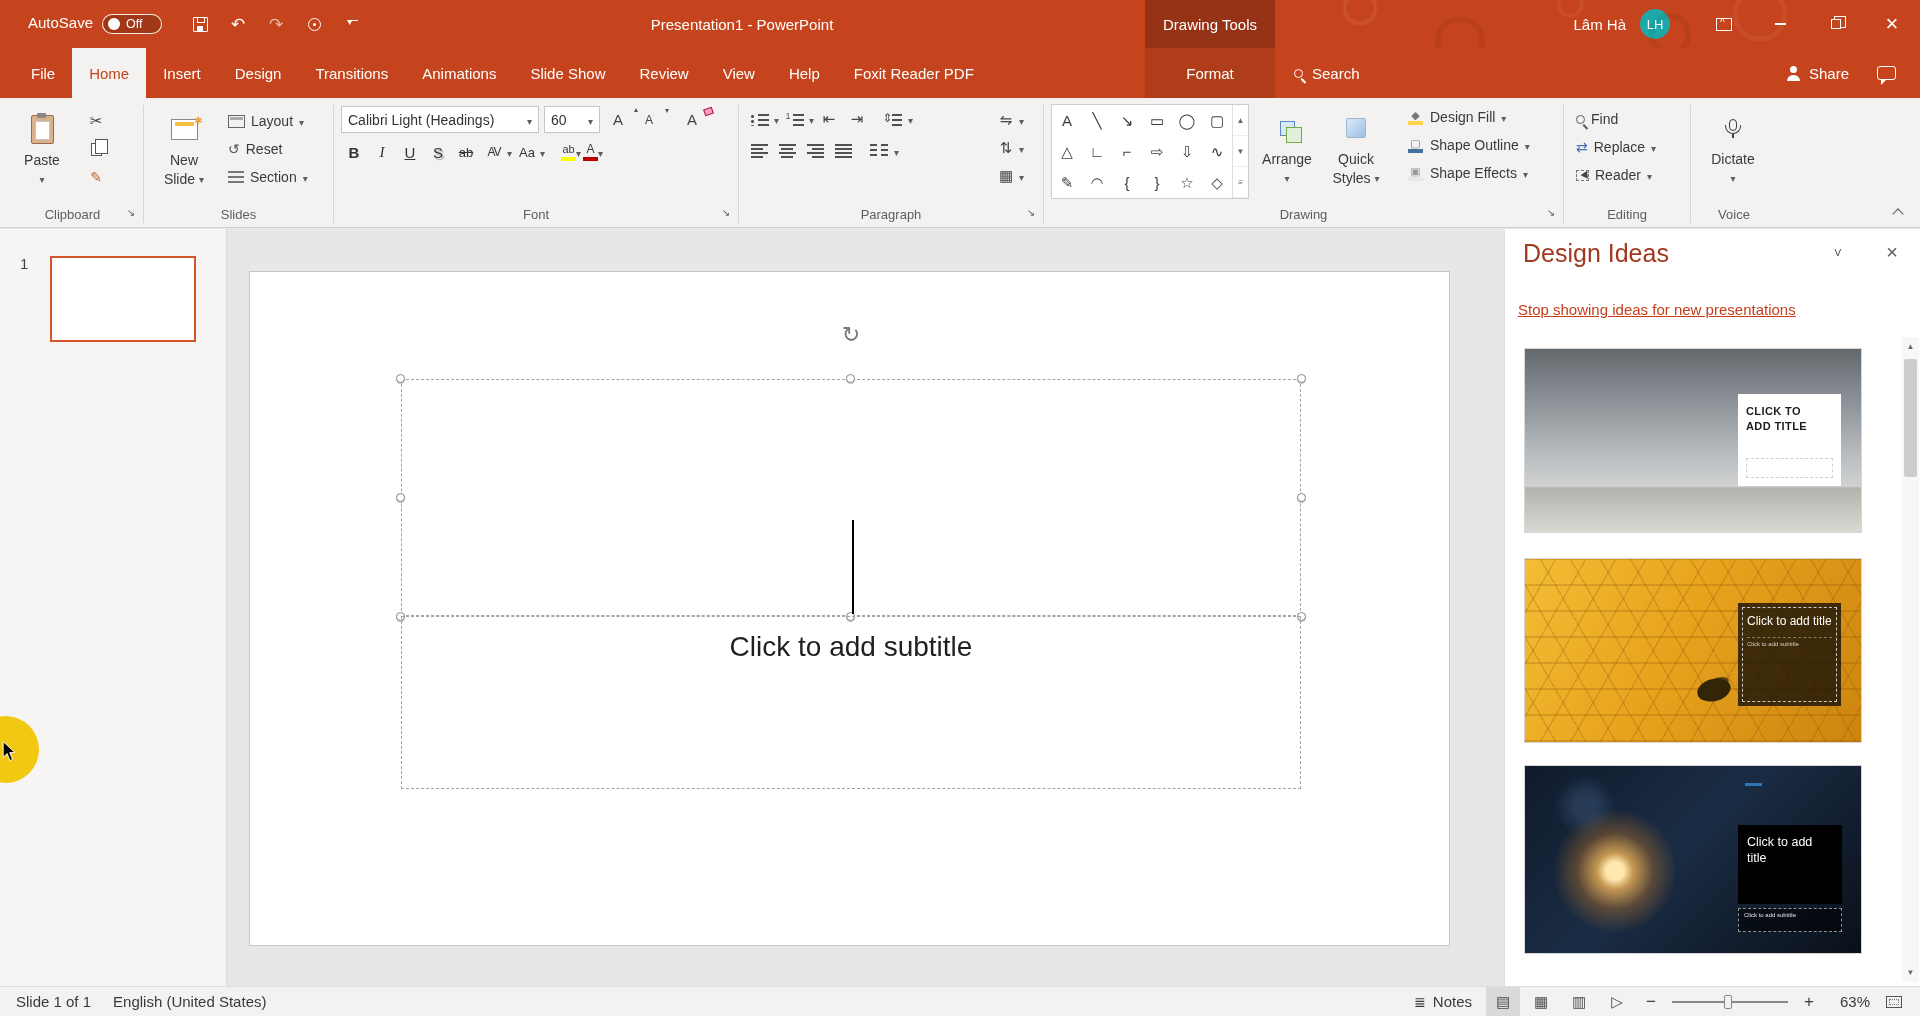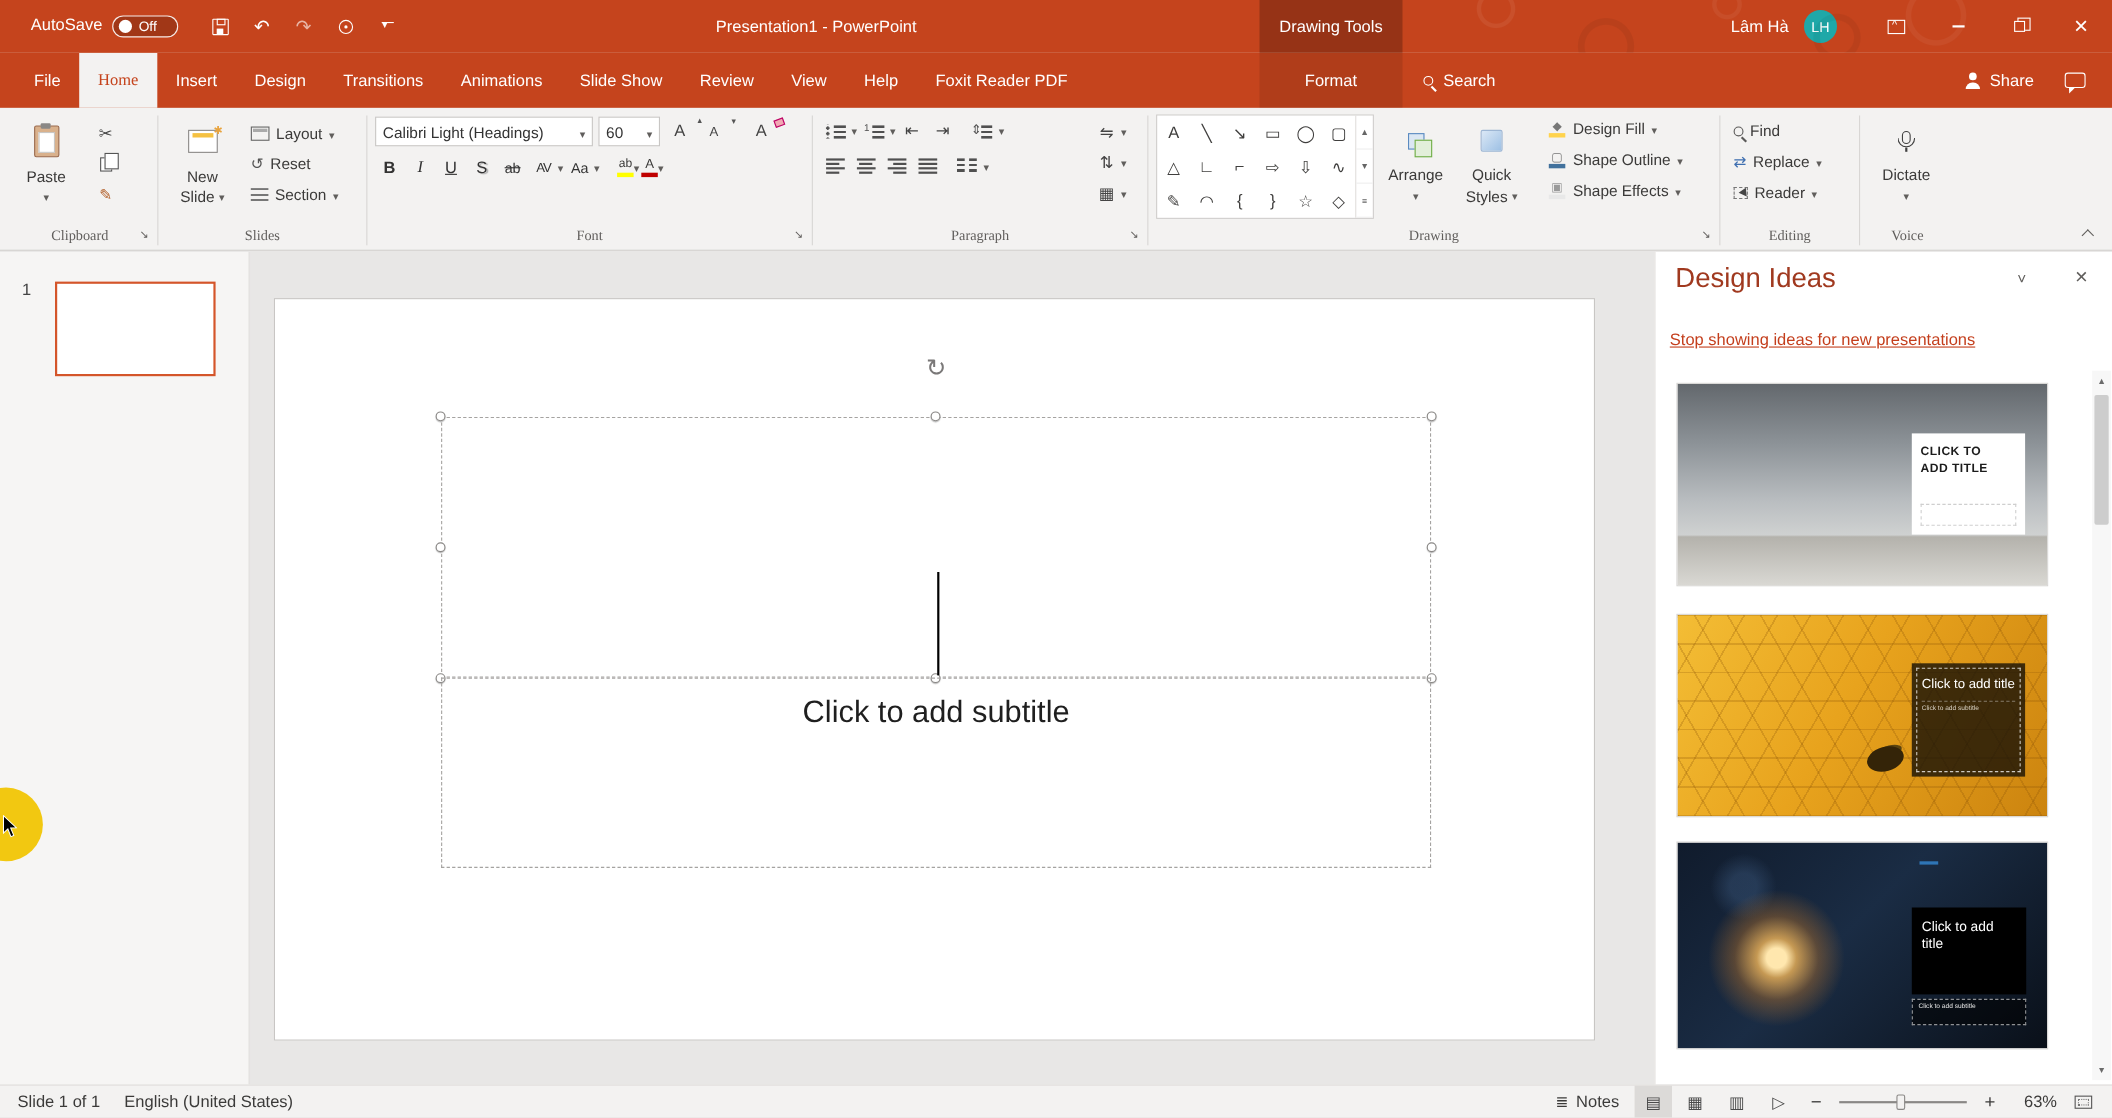--- a/index.html
+++ b/index.html
@@ -41,38 +41,38 @@
   .ico-min { width:11px; height:1.6px; background:#fff; }
   .ico-restore { width:10px; height:10px; border:1.5px solid #fff; position:relative; background:#C5441D; }
   .ico-restore::before { content:""; position:absolute; top:-4px; left:2px; width:10px; height:10px; border:1.5px solid #fff; z-index:-1; }
   .ico-close::before { content:"×"; font-size:22px; line-height:1; color:#fff; }
 
   
   .tabsrow { position:absolute; top:48px; left:0; width:1920px; height:50px; background:#C5441D; display:flex; align-items:stretch; z-index:29; }
   .ctx-strip { position:absolute; left:1145px; top:0; width:130px; height:50px; background:rgba(0,0,0,.10); }
   .tabs { display:flex; margin-left:14px; }
   .tab { padding:0 17px; display:flex; align-items:center; color:#fff; font-size:15px; cursor:pointer; white-space:nowrap; }
-  .tab.active { background:#f3f2f1; color:#C5441D;font-family:Liberation Serif, serif; }
+  .tab.active { background:#f3f2f1; color:#C5441D; }
   .tab.ctx { position:absolute; left:1145px; width:130px; justify-content:center; padding:16px; height:50px; }
   .tr-search { position:absolute; left:1294px; top:0; height:50px; display:flex; align-items:center; gap:9px; color:#fff; font-size:15px; cursor:pointer; }
   .mag { width:9px; height:9px; border:1.7px solid #fff; border-radius:50%; position:relative; }
   .mag::after { content:""; position:absolute; left:7px; top:8px; width:6px; height:1.7px; background:#fff; transform:rotate(45deg); transform-origin:0 0; }
   .mag.g { border-color:#5b5a59; } .mag.g::after{ background:#5b5a59; }
   .tr-right { position:absolute; right:0; top:0; height:50px; display:flex; align-items:center; gap:28px; padding-right:24px; color:#fff; }
   .share { display:flex; align-items:center; gap:9px; font-size:15px; cursor:pointer;justify-content:space-between; }
   .ico-person { width:14px; height:14px; position:relative; }
   .ico-person::before { content:""; position:absolute; left:4px; top:0; width:7px; height:7px; border-radius:50%; background:#fff; }
   .ico-person::after { content:""; position:absolute; left:1px; bottom:-1px; width:13px; height:6px; border-radius:7px 7px 0 0; background:#fff; }
   .ico-comment { width:19px; height:14px; border:1.6px solid #fff; border-radius:3px; position:relative; cursor:pointer; }
   .ico-comment::after { content:""; position:absolute; left:3px; bottom:-6px; width:0; height:0; border:3px solid transparent; border-top-color:#fff; border-left-color:#fff; }
 
   
   .ribbon { position:absolute; top:98px; left:0; width:1920px; height:130px; background:#f3f2f1; border-bottom:1px solid #d2d0ce; display:flex; padding:3px 4px 0 4px; z-index:28; }
   .group { position:relative; height:124px; padding:3px 5px 22px 5px; }
-  .group-label { position:absolute; bottom:3px; left:0; width:100%; text-align:center; font-size:13px; color:#605e5c;font-family:Liberation Serif, serif; }
+  .group-label { position:absolute; bottom:3px; left:0; width:100%; text-align:center; font-size:13px; color:#605e5c; }
   .launcher { position:absolute; right:3px; bottom:4px; font-size:10px; color:#605e5c; cursor:pointer; width:14px; height:14px; text-align:center; }
   .launcher::before { content:"↘"; }
   .vsep { width:1px; background:#d8d6d4; margin:4px 2px; }
   .bigbtn { display:flex; flex-direction:column; align-items:center; width:66px; padding-top:7px; font-size:14px; line-height:18px; color:#3b3a39; cursor:pointer; border-radius:2px; text-align:center; }
   .bigbtn .icon { height:34px; display:flex; align-items:center; justify-content:center; margin-bottom:5px; }
   .btn { display:flex; align-items:center; gap:6px; height:26px; padding:0 5px; font-size:14px; color:#3b3a39; cursor:pointer; border-radius:2px; white-space:nowrap; }
   .ibtn { width:26px; height:26px; display:flex; align-items:center; justify-content:center; cursor:pointer; border-radius:2px; color:#444; font-size:15px; }
   .caret::before { content:"▾"; font-size:10px; color:#605e5c; }
   .row { display:flex; align-items:center; }
   .col { display:flex; flex-direction:column; justify-content:flex-start; }

